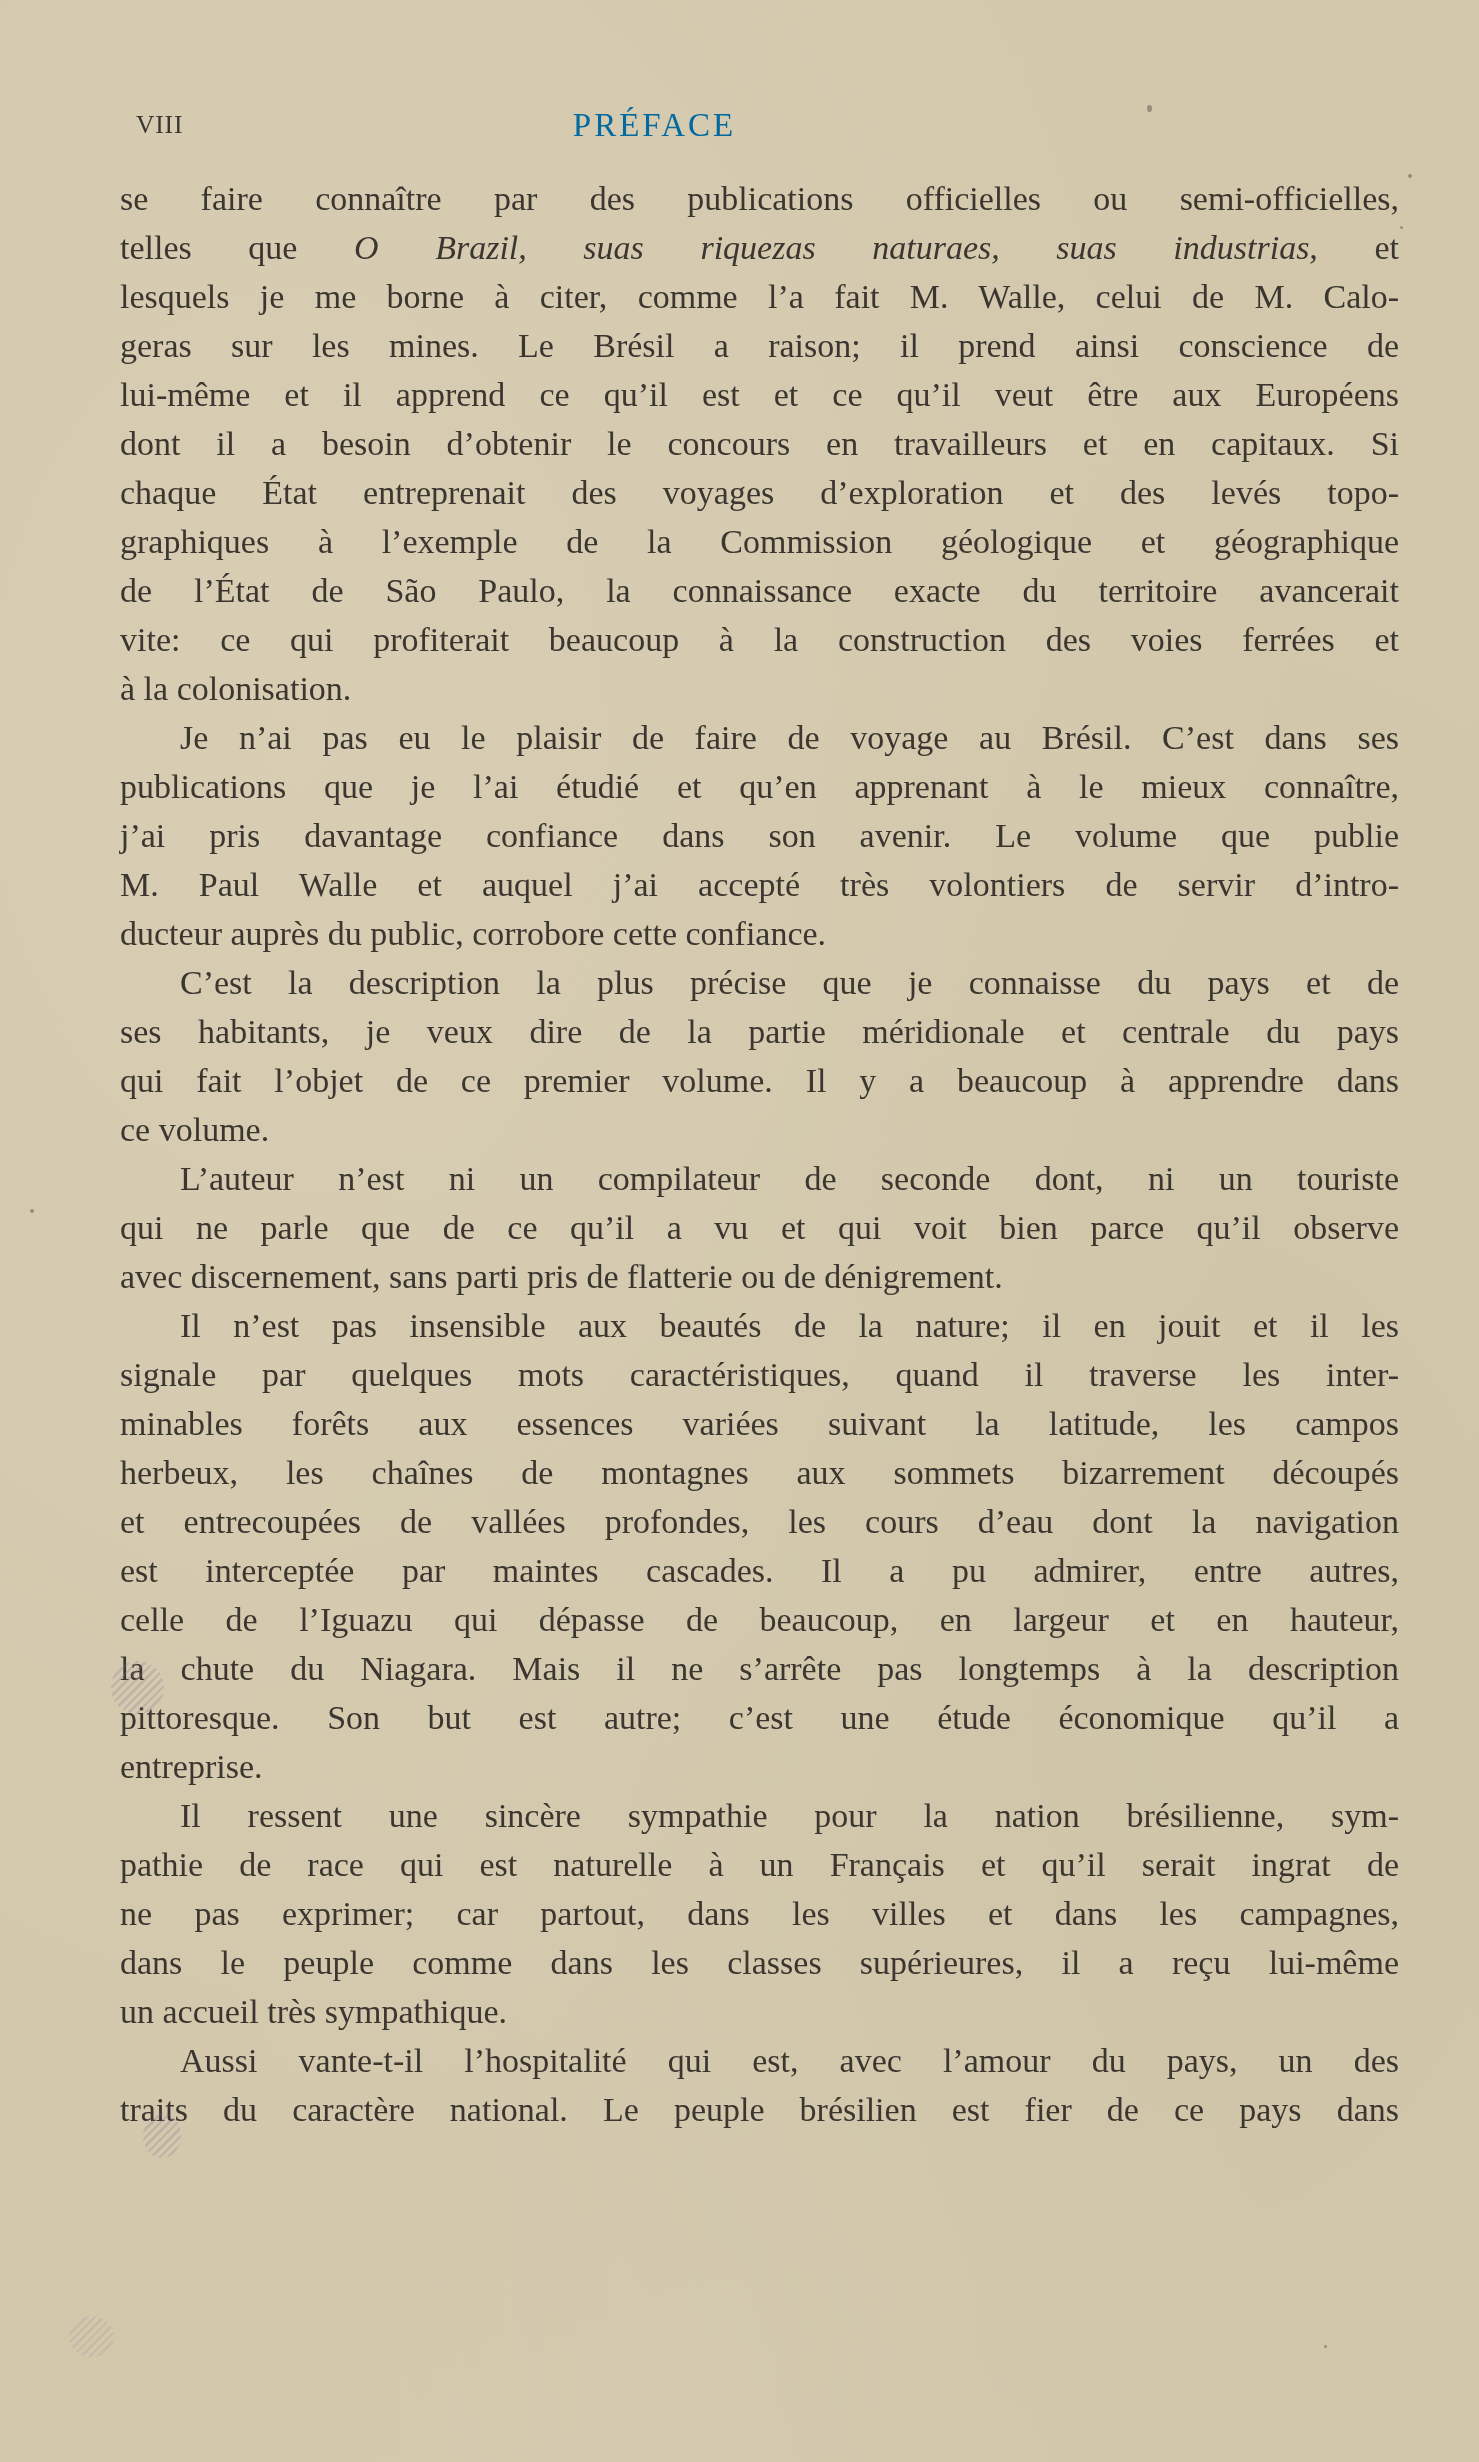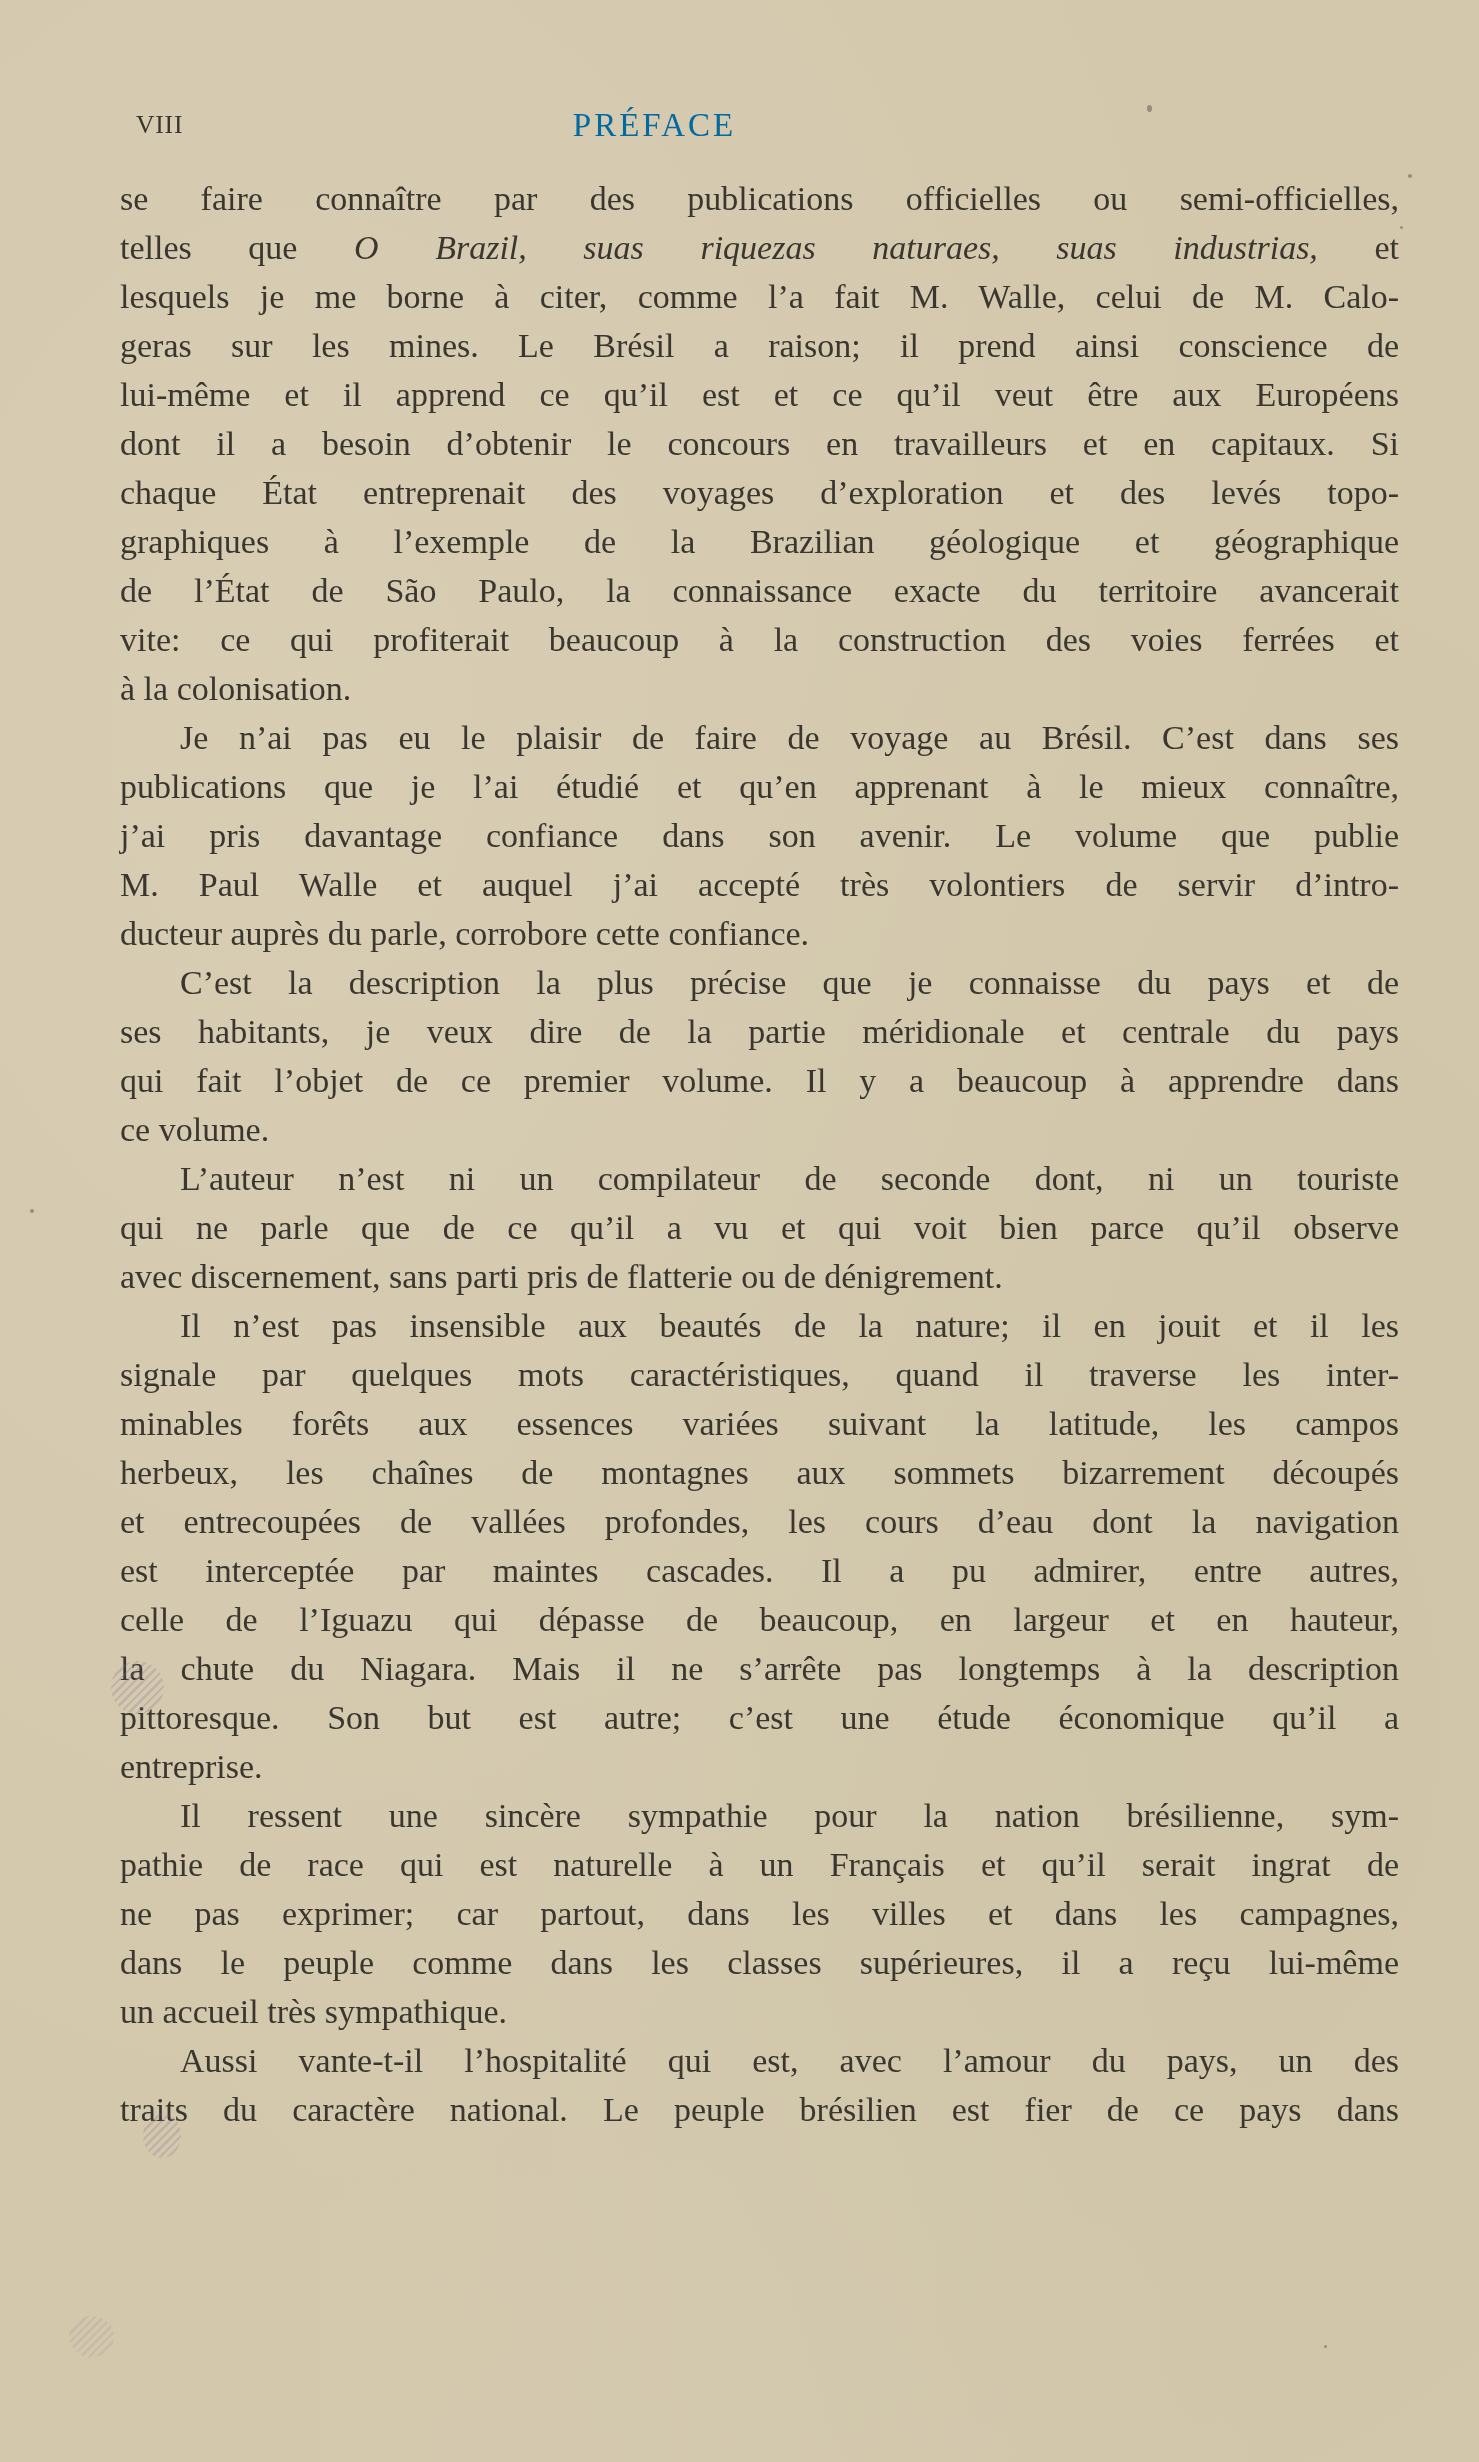--- a/index.html
+++ b/index.html
@@ -107,31 +107,31 @@
 
   <div class="body-text" id="body-text">
       <div>
         <span class="line"><span>se faire connaître par des publications officielles ou semi-officielles,</span></span>
         <span class="line"><span>telles que </span><i>O Brazil, suas riquezas naturaes, suas industrias,</i><span> et</span></span>
         <span class="line"><span>lesquels je me borne à citer, comme l’a fait M. Walle, celui de M. Calo-</span></span>
         <span class="line"><span>geras sur les mines. Le Brésil a raison; il prend ainsi conscience de</span></span>
         <span class="line"><span>lui-même et il apprend ce qu’il est et ce qu’il veut être aux Européens</span></span>
         <span class="line"><span>dont il a besoin d’obtenir le concours en travailleurs et en capitaux. Si</span></span>
         <span class="line"><span>chaque État entreprenait des voyages d’exploration et des levés topo-</span></span>
-        <span class="line"><span>graphiques à l’exemple de la Brazilian géologique et géographique</span></span>
+        <span class="line"><span>graphiques à l’exemple de la Commission géologique et géographique</span></span>
         <span class="line"><span>de l’État de São Paulo, la connaissance exacte du territoire avancerait</span></span>
         <span class="line"><span>vite: ce qui profiterait beaucoup à la construction des voies ferrées et</span></span>
         <span class="line last"><span>à la colonisation.</span></span>
       </div>
       <div>
         <span class="line indent"><span>Je n’ai pas eu le plaisir de faire de voyage au Brésil. C’est dans ses</span></span>
         <span class="line"><span>publications que je l’ai étudié et qu’en apprenant à le mieux connaître,</span></span>
         <span class="line"><span>j’ai pris davantage confiance dans son avenir. Le volume que publie</span></span>
         <span class="line"><span>M. Paul Walle et auquel j’ai accepté très volontiers de servir d’intro-</span></span>
-        <span class="line last"><span>ducteur auprès du parle, corrobore cette confiance.</span></span>
+        <span class="line last"><span>ducteur auprès du public, corrobore cette confiance.</span></span>
       </div>
       <div>
         <span class="line indent"><span>C’est la description la plus précise que je connaisse du pays et de</span></span>
         <span class="line"><span>ses habitants, je veux dire de la partie méridionale et centrale du pays</span></span>
         <span class="line"><span>qui fait l’objet de ce premier volume. Il y a beaucoup à apprendre dans</span></span>
         <span class="line last"><span>ce volume.</span></span>
       </div>
       <div>
         <span class="line indent"><span>L’auteur n’est ni un compilateur de seconde dont, ni un touriste</span></span>
         <span class="line"><span>qui ne parle que de ce qu’il a vu et qui voit bien parce qu’il observe</span></span>

